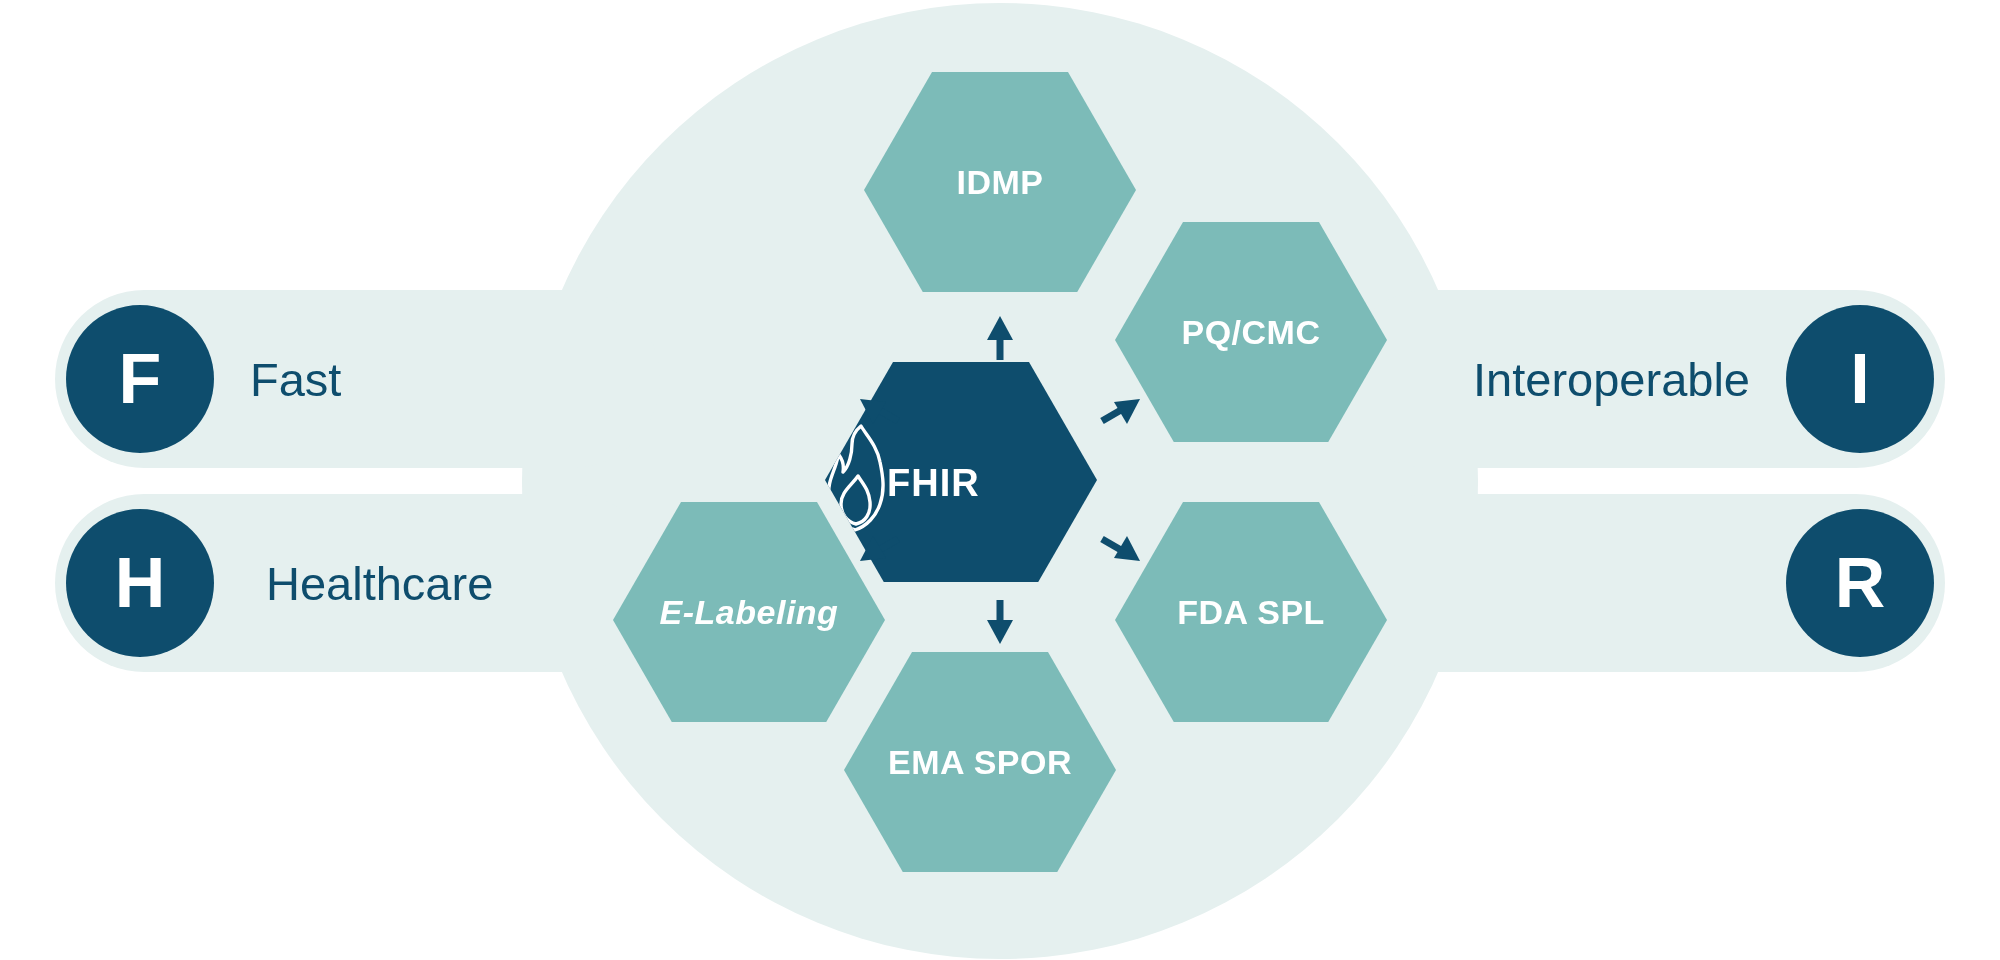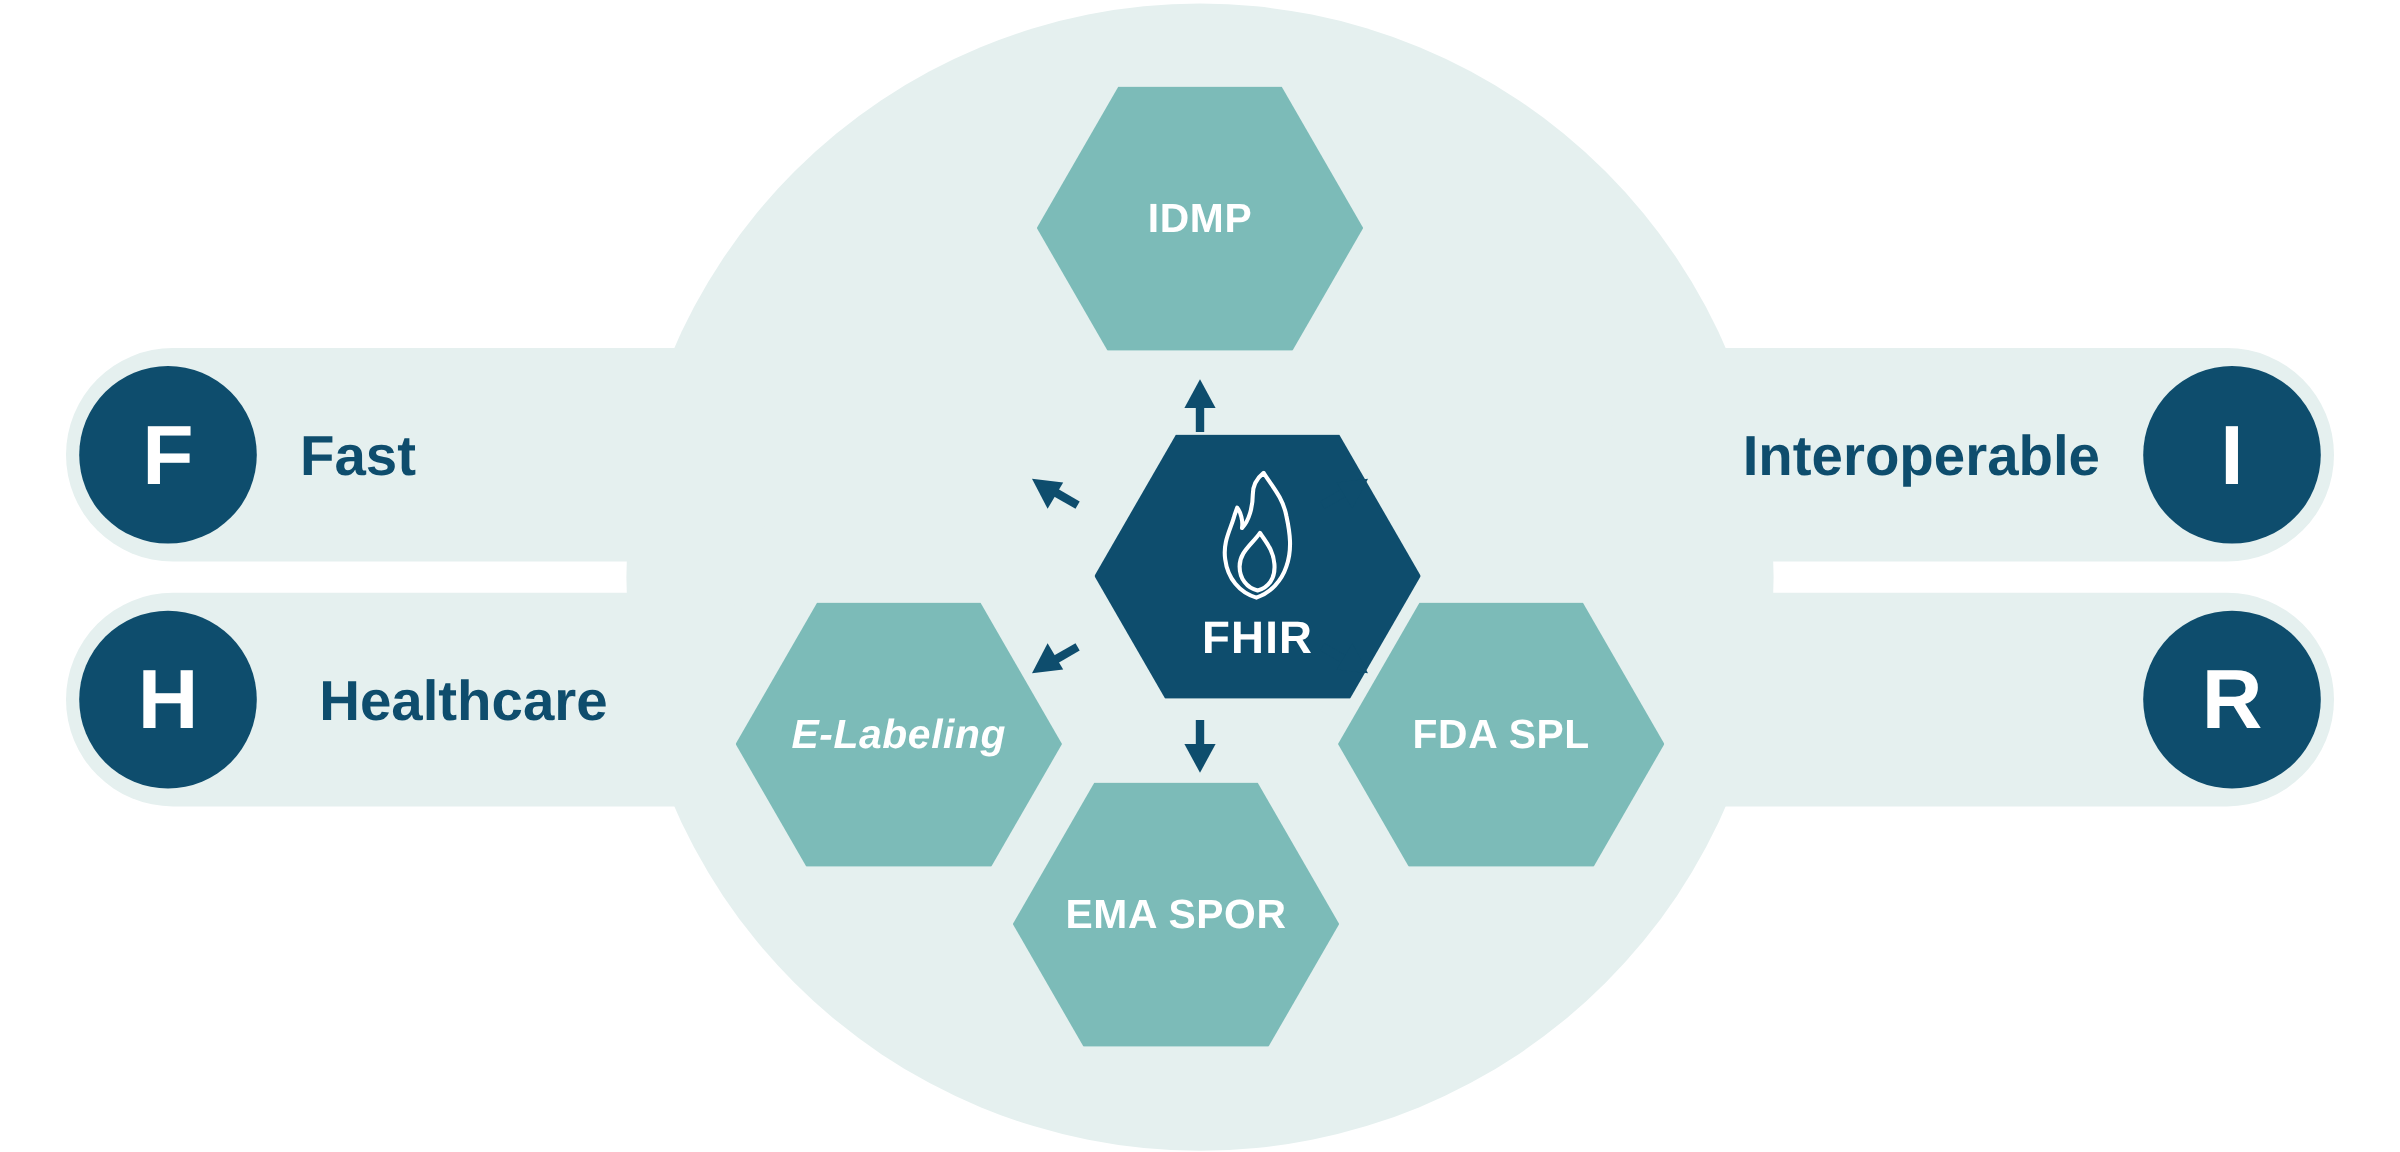--- a/index.html
+++ b/index.html
@@ -28,42 +28,42 @@
     background:var(--navy);color:var(--white);
     display:flex;align-items:center;justify-content:center;
     font-size:70px;font-weight:700;
   }
   .badge.b-f{left:66px;top:305px;}
   .badge.b-h{left:66px;top:509px;}
   .badge.b-i{left:1786px;top:305px;}
   .badge.b-r{left:1786px;top:509px;}
   .word{
     position:absolute;height:178px;display:flex;align-items:center;
-    font-size:47px;font-weight:700;color:var(--navy);white-space:nowrap;
+    font-size:47px;font-weight:400;color:var(--navy);white-space:nowrap;
   }
   .word.w-f{left:250px;top:290px;}
   .word.w-h{left:266px;top:494px;text-align:center;}
   .word.w-i{left:1370px;top:290px;width:380px;justify-content:flex-end;}
   .word.w-r{left:1370px;top:494px;width:380px;justify-content:flex-end;}
   
   .hex{
     position:absolute;width:272px;height:220px;background:var(--teal);
     clip-path:polygon(68px 0px,204px 0px,272px 118px,204px 236px,68px 236px,0px 118px);
     display:flex;align-items:center;justify-content:center;
   }
   .hex .hex-label{color:var(--white);font-weight:700;font-size:34px;letter-spacing:.5px;}
   .hex.hx-top{left:864px;top:72px;}
   .hex.hx-ul{left:613px;top:222px;}
   .hex.hx-ur{left:1115px;top:222px;}
   .hex.hx-ll{left:613px;top:502px;font-style:italic;}
   .hex.hx-lr{left:1115px;top:502px;}
   .hex.hx-bottom{left:844px;top:652px;}
   .hex.hx-center{
-    left:912px;top:362px;background:var(--navy);
-    flex-direction:column;justify-content:flex-start;box-sizing:border-box;padding-top:30px;
+    left:825px;top:362px;background:var(--navy);
+    flex-direction:row;justify-content:flex-start;box-sizing:border-box;padding-top:14px;
   }
   .hex.hx-center .hex-label{font-size:38px;margin-top:9px;letter-spacing:1px;}
   .flame{display:block;}
   .flame path{stroke:var(--white);fill:none;stroke-width:3.4;stroke-linejoin:round;stroke-linecap:round;}
   
   .arrows{position:absolute;left:0;top:0;pointer-events:none;}
   .arrows line{stroke:var(--navy);stroke-width:7;}
   .arrows .ah{fill:var(--navy);}
 </style>
 </head>
@@ -90,20 +90,23 @@
   <div class="badge b-r">
       <span>R</span>
     </div>
 
   <div class="word w-f">Fast</div>
   <div class="word w-h">Healthcare</div>
   <div class="word w-i">Interoperable</div>
 
   <div class="hex hx-top">
     <span class="hex-label">IDMP</span>
+  </div>
+  <div class="hex hx-ur">
+    <span class="hex-label">PQ/CMC</span>
   </div>
   <div class="hex hx-ll">
     <span class="hex-label">E-Labeling</span>
   </div>
   <div class="hex hx-lr">
     <span class="hex-label">FDA SPL</span>
   </div>
   <div class="hex hx-bottom">
     <span class="hex-label">EMA SPOR</span>
   </div>

